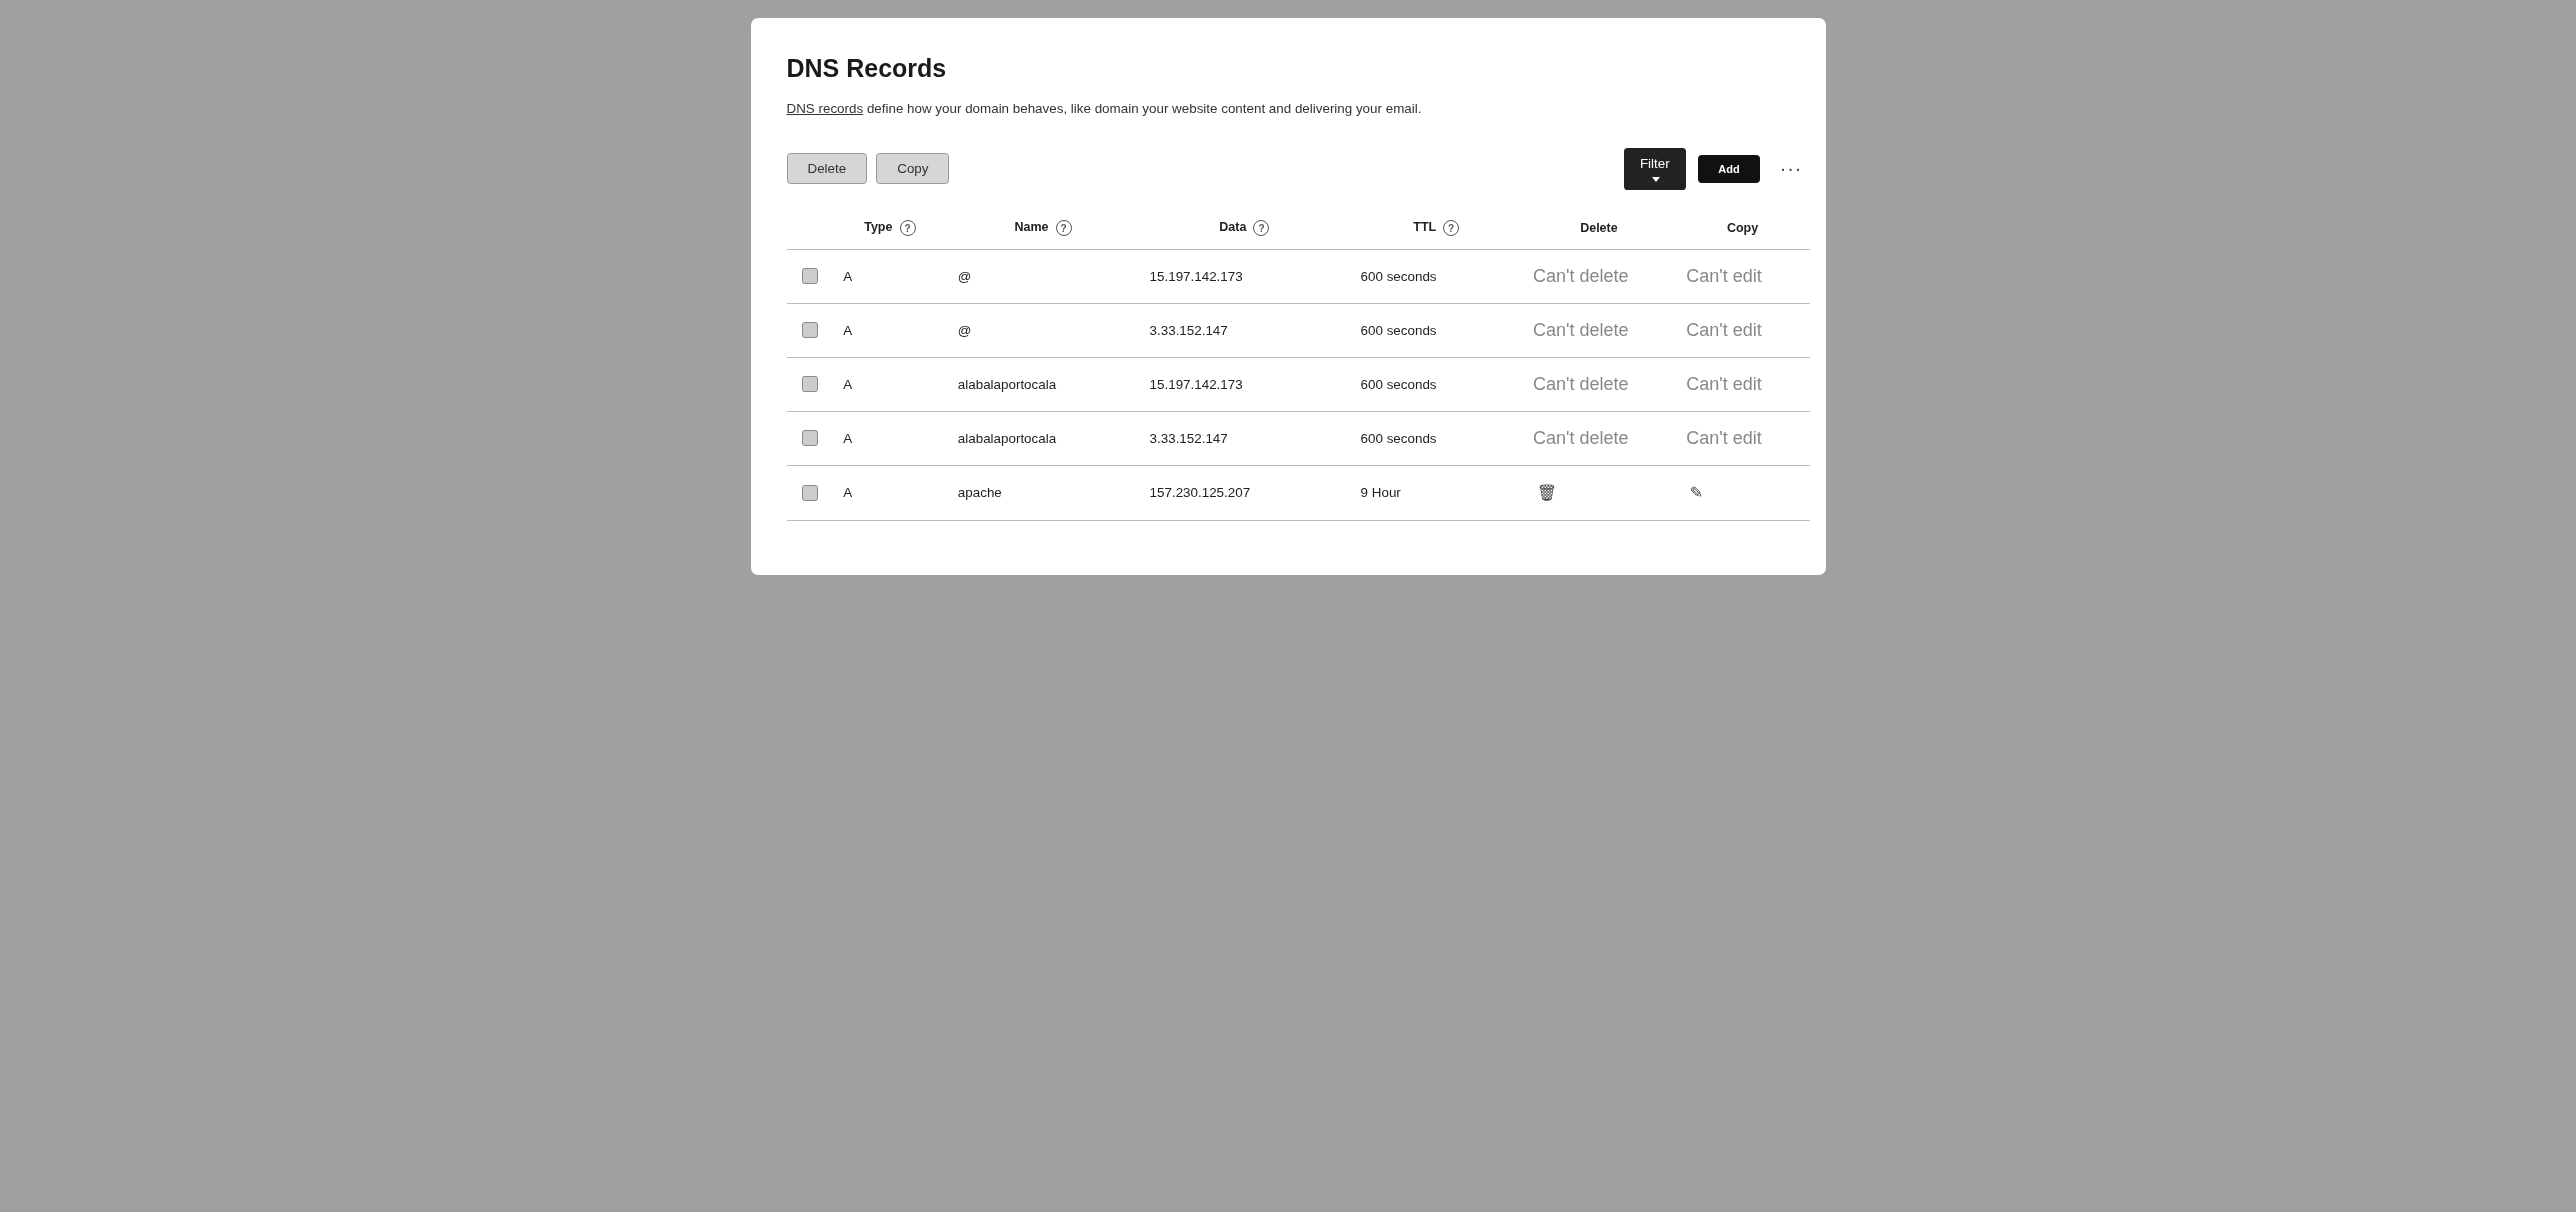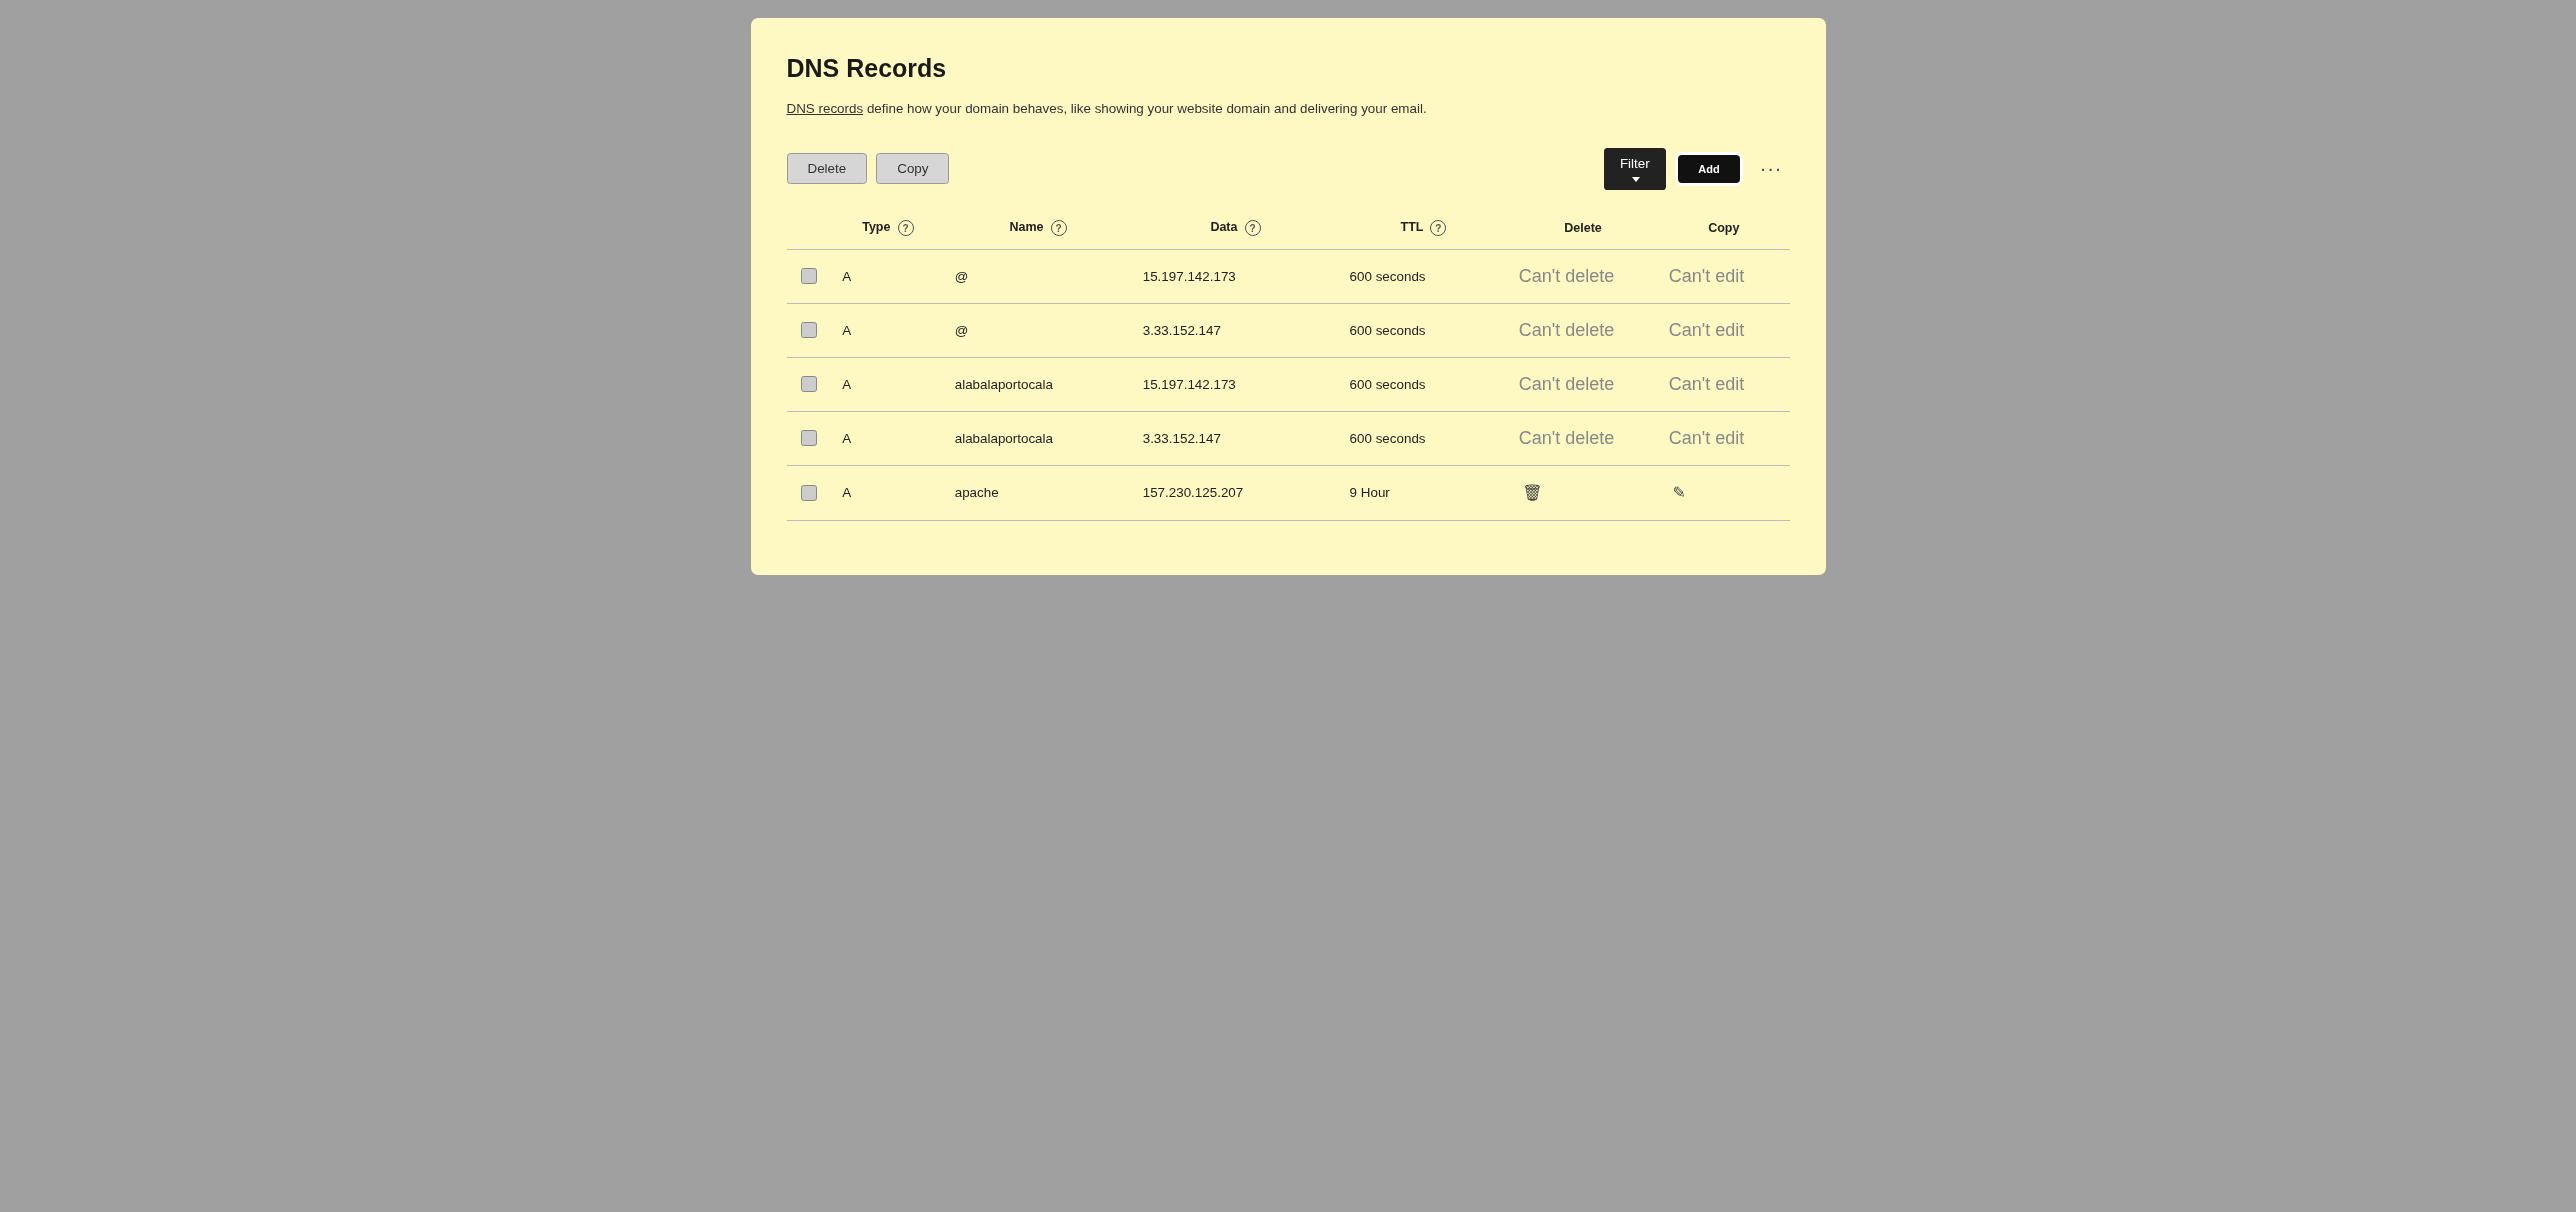--- a/index.html
+++ b/index.html
@@ -8,24 +8,24 @@
       background-color: #a0a0a0;
       font-family: -apple-system, BlinkMacSystemFont, 'Segoe UI', Helvetica, Arial, sans-serif;
       display: flex;
       justify-content: center;
       align-items: flex-start;
       min-height: 100vh;
       padding: 18px;
     }
 
     .panel {
-      background-color: #fef9c3;
+      background-color: #ffffff;
       border-radius: 7.2px;
       width: 1075px;
-      padding: 36px 36px 54px 36px;
+      padding: 36px 16px 54px 36px;
       position: relative;
     }
 
     .page-title {
       font-size: 25px;
       font-weight: 600;
       color: #1a1a1a;
       margin-bottom: 16px;
     }
 
@@ -199,21 +199,21 @@
       margin-left: 1.8px;
       vertical-align: middle;
     }
   </style>
 </head>
 <body>
 
 <div class="panel">
   <h1 class="page-title">DNS Records</h1>
   <p class="description">
-    <a>DNS records</a><span> define how your domain behaves, like showing your website domain and delivering your email.</span>
+    <a>DNS records</a><span> define how your domain behaves, like domain your website content and delivering your email.</span>
   </p>
 
   <div class="toolbar">
     <div class="toolbar-left">
       <button class="btn-outline">Delete</button>
       <button class="btn-outline">Copy</button>
     </div>
     <div class="toolbar-right">
       <button class="btn-filter">
         <span>Filter</span>

